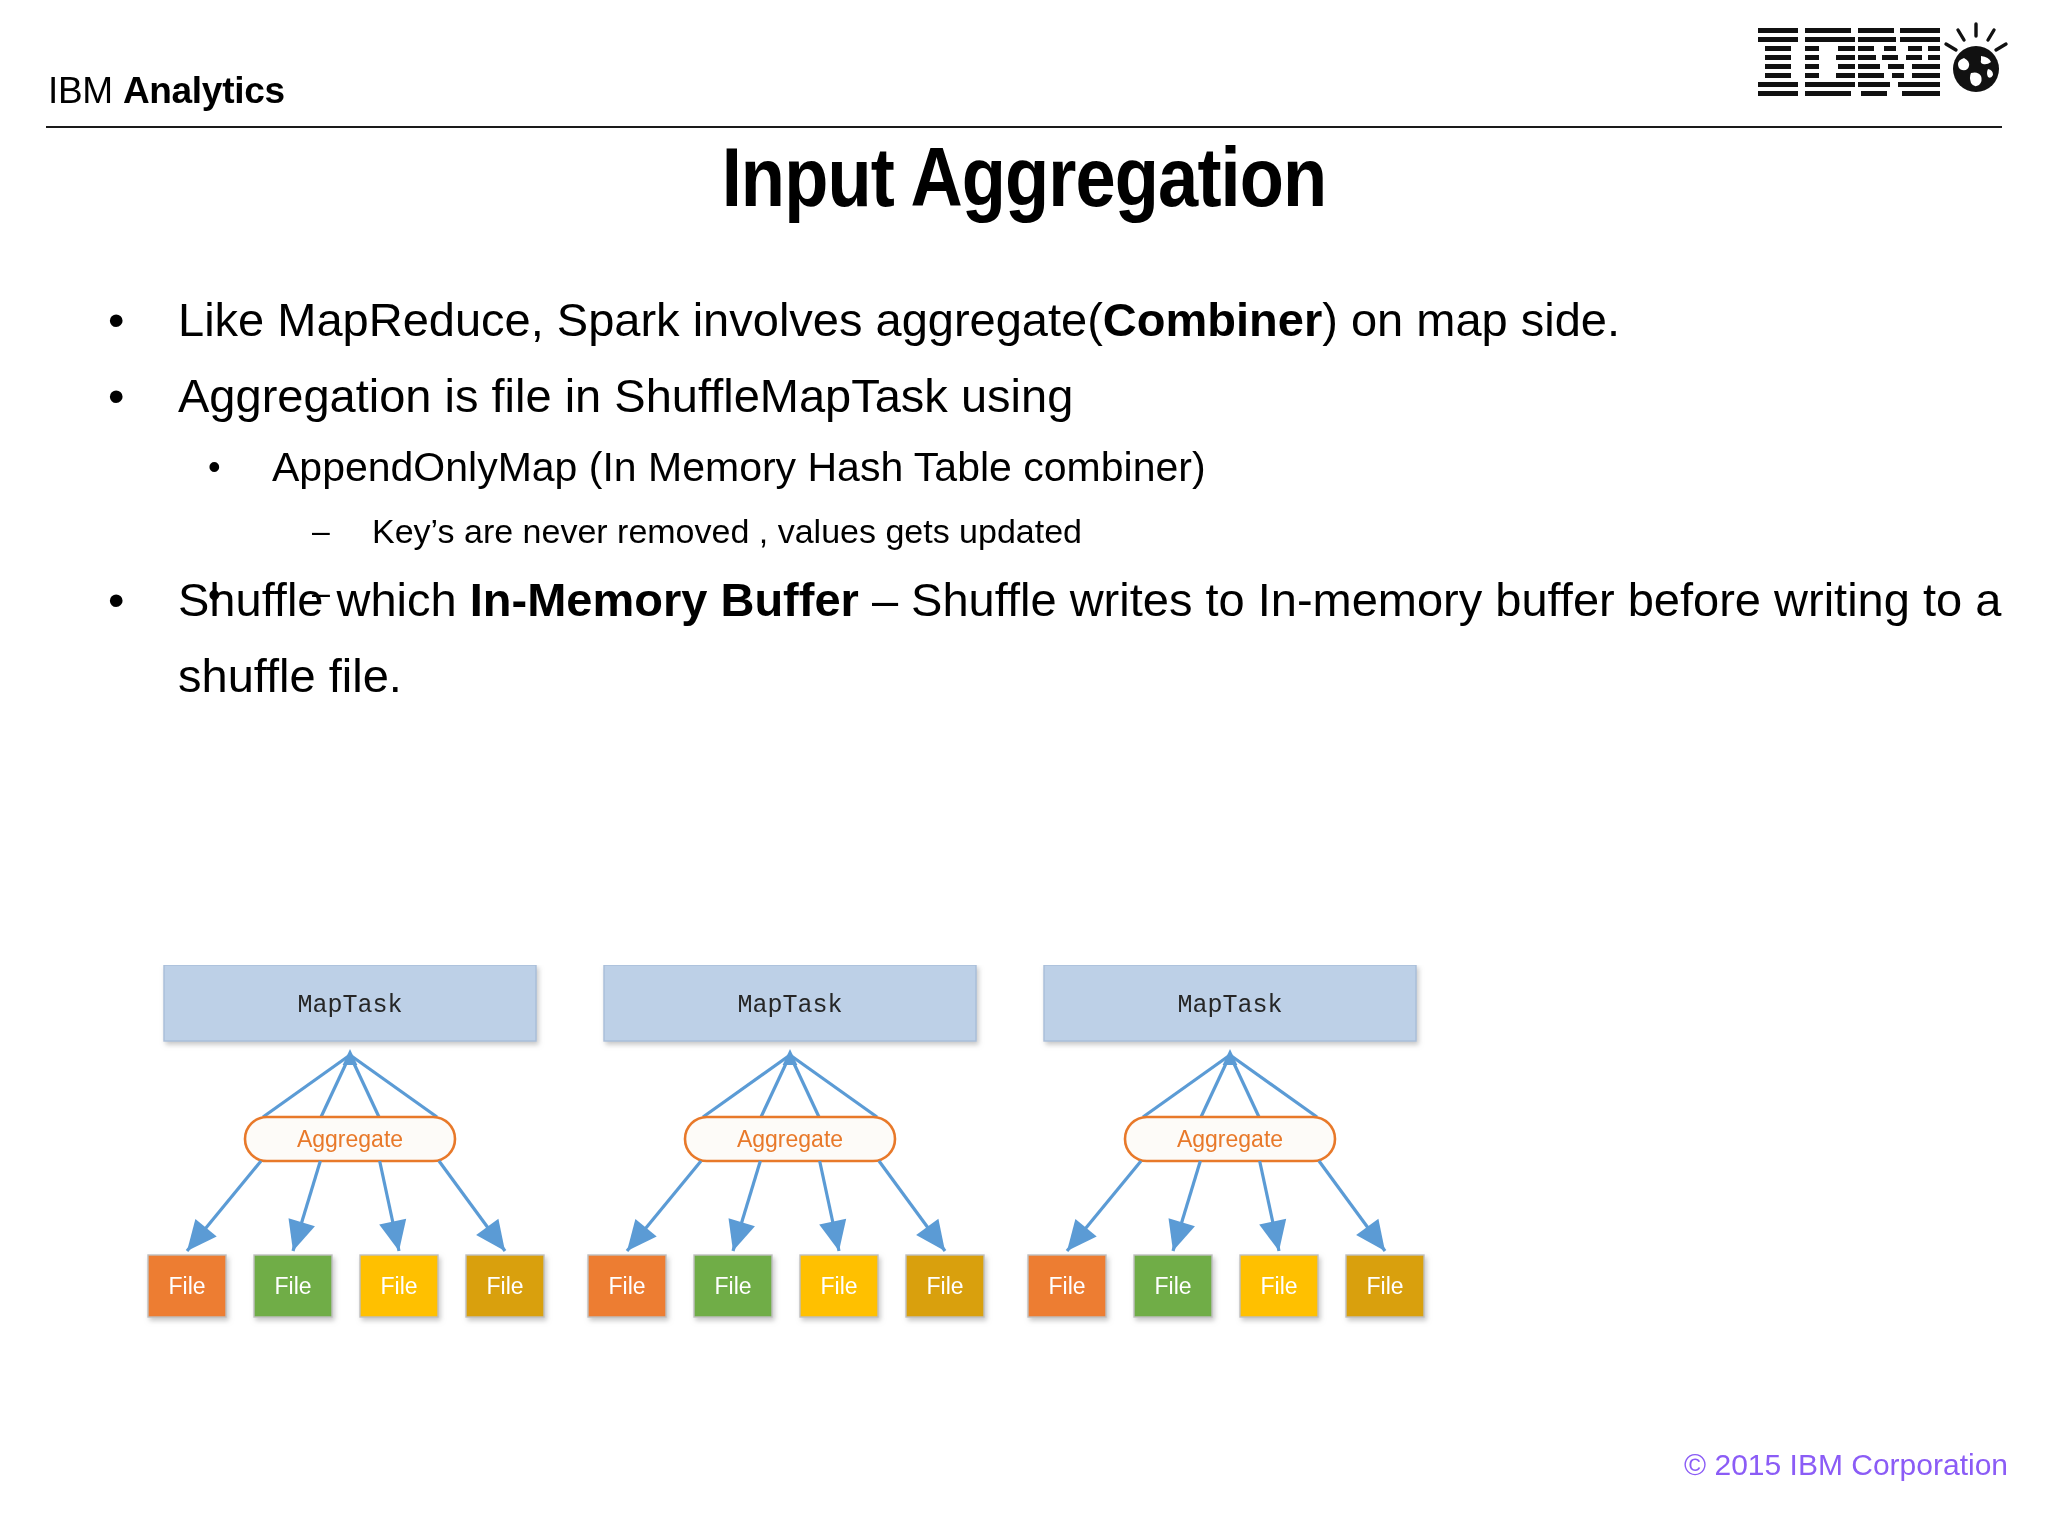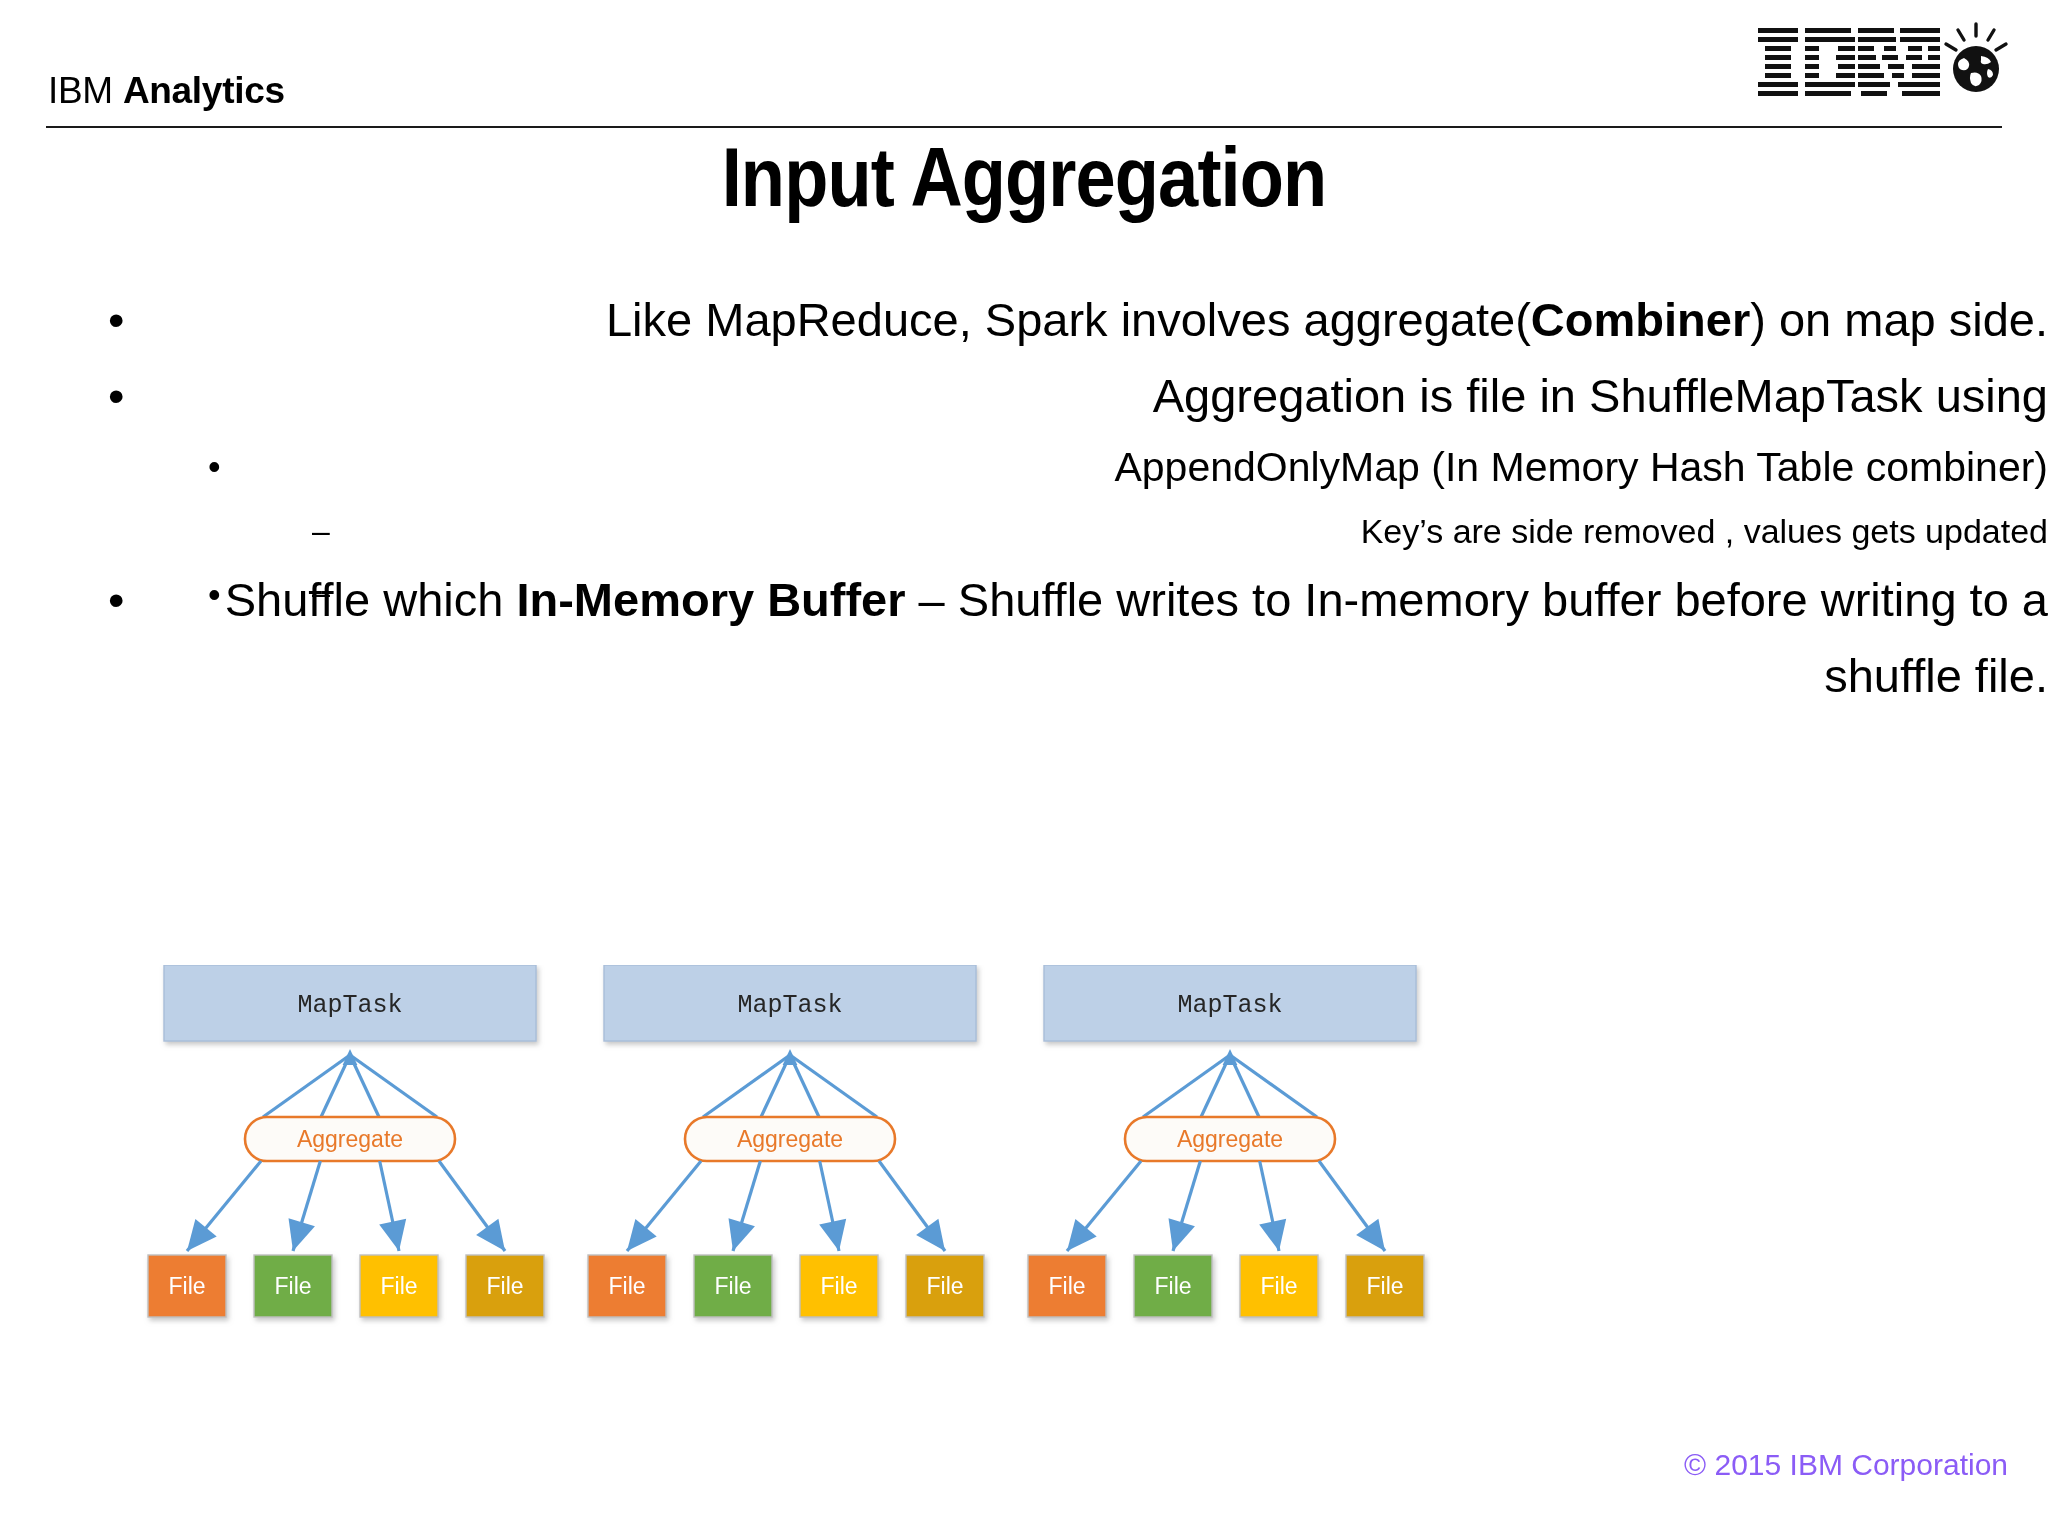--- a/index.html
+++ b/index.html
@@ -90,21 +90,20 @@
     display: block;
     box-sizing: border-box;
   }
   .bullet-row .marker {
     position: absolute;
     top: 0;
     font-family: "Liberation Sans", sans-serif;
   }
   .bullet-row .btext {
     display: block;
-    text-align: right;
   }
 
   
   .lvl1 {
     padding-left: 178px;
     font-size: 47px;
     line-height: 76px;
     margin-bottom: 0;
   }
   .lvl1 > .marker {
@@ -255,21 +254,21 @@
     <div class="bullet-row lvl1">
       <span class="marker">•</span>
       <span class="btext"><span>Aggregation is file in ShuffleMapTask using</span></span>
     </div>
     <div class="bullet-row lvl2">
       <span class="marker">•</span>
       <span class="btext"><span>AppendOnlyMap (In Memory Hash Table combiner)</span></span>
     </div>
     <div class="bullet-row lvl3">
       <span class="marker">–</span>
-      <span class="btext"><span>Key’s are side removed , values gets updated</span></span>
+      <span class="btext"><span>Key’s are never removed , values gets updated</span></span>
     </div>
     <div class="bullet-row lvl2">
       <span class="marker">•</span>
     </div>
     <div class="bullet-row lvl3">
       <span class="marker">–</span>
     </div>
     <div class="bullet-row lvl3">
       <span class="marker">–</span>
     </div>

